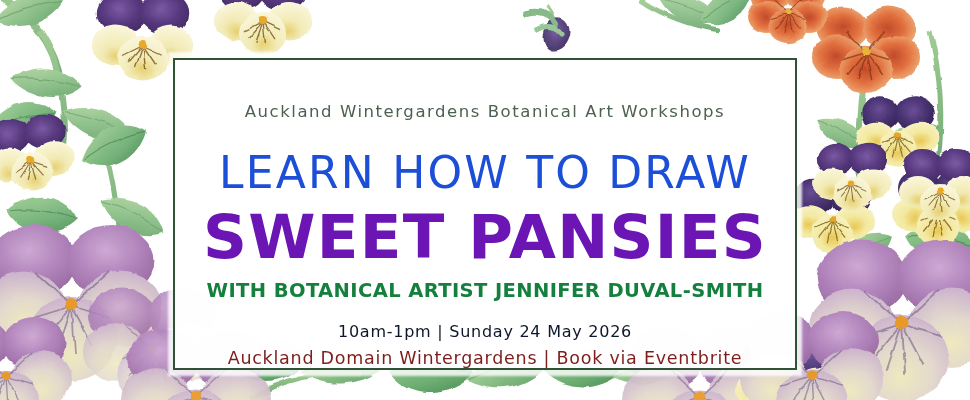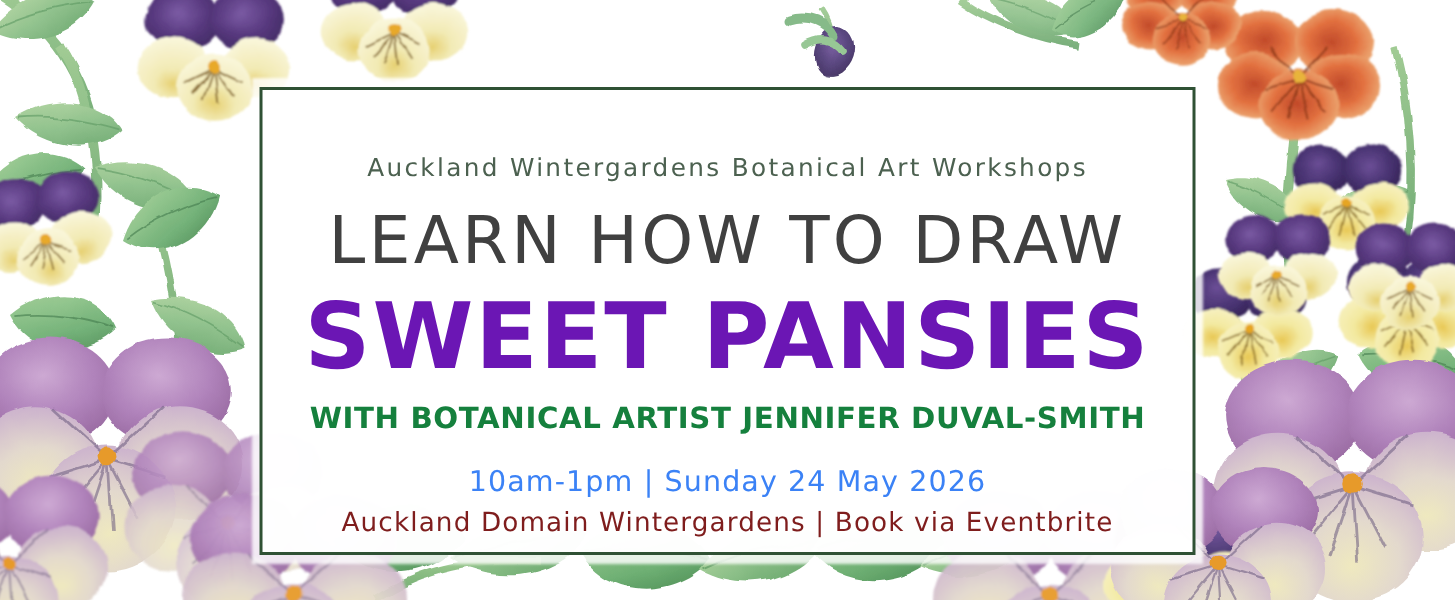--- a/index.html
+++ b/index.html
@@ -10,33 +10,33 @@
   }
   #banner{
     position:relative;width:970px;height:400px;overflow:hidden;
     background:#fefefe;
   }
   #floral-bg{position:absolute;left:0;top:0;width:970px;height:400px;}
   #frame{
     position:absolute;left:173px;top:58px;width:624px;height:312px;
     border:2.5px solid #2f5134;background:rgba(255,255,255,0.93);
     box-sizing:border-box;
-    display:flex;flex-direction:column;align-items:center;justify-content:center;
+    display:flex;flex-direction:column;align-items:center;justify-content:flex-end;
   }
   #eyebrow{
     margin-top:33px;
     color:#4c6150;
     font-size:16.5px;
     letter-spacing:1.55px;
     font-weight:400;
     white-space:nowrap;
   }
   #headline1{
-    margin-top:18px;
-    color:#404040;
+    margin-top:30px;
+    color:#1d4ed8;
     font-size:44px;
     font-weight:400;
     letter-spacing:2.2px;
     white-space:nowrap;
     line-height:1;
   }
   #headline2{
     margin-top:11px;
     color:#6b16b4;
     font-size:61px;
@@ -49,22 +49,22 @@
     margin-top:14px;
     color:#15803d;
     font-size:19.5px;
     font-weight:bold;
     letter-spacing:0.4px;
     white-space:nowrap;
     line-height:1;
   }
   #detail-line-1{
     margin-top:22px;
-    color:#3b82f6;
-    font-size:19px;
+    color:#0f172a;
+    font-size:16px;
     letter-spacing:0.75px;
     white-space:nowrap;
   }
   #detail-line-2{
     margin-top:7px;
     color:#7f1d1d;
     font-size:17.5px;
     letter-spacing:0.75px;
     white-space:nowrap;
   }

